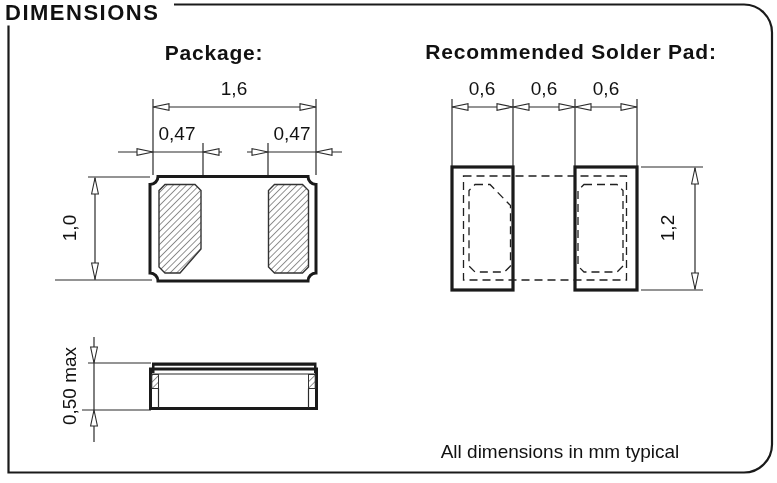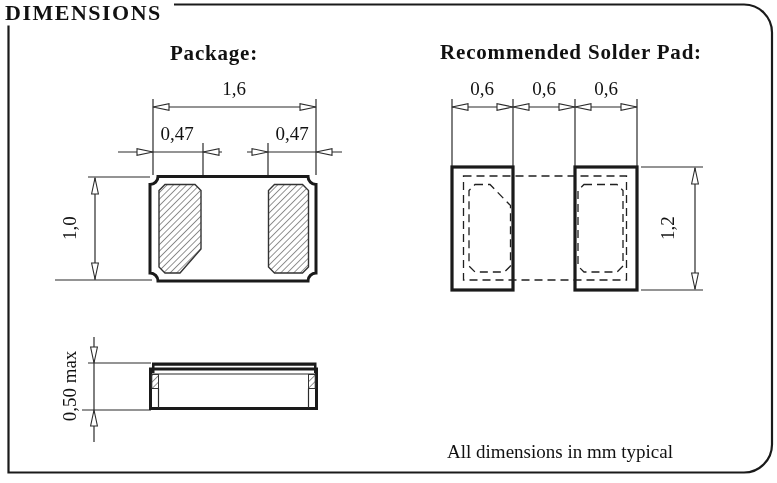--- a/index.html
+++ b/index.html
@@ -1,20 +1,20 @@
 <!DOCTYPE html>
 <html><head>
 <meta charset="utf-8">
 <style>
   html,body{margin:0;padding:0;background:#ffffff;}
   #stage{
     position:relative;
     width:777px;height:483px;
     background:#ffffff;
-    font-family:Liberation Serif, serif;
+    font-family:Liberation Sans, sans-serif;
     overflow:hidden;
   }
   svg{display:block;}
   text{fill:#111111;}
   .h-bold{font-weight:bold;font-size:21px;letter-spacing:0.8px;}
   .dim-label{font-size:19px;}
   .title{font-weight:bold;font-size:22px;letter-spacing:1.5px;}
   .footer{font-size:19px;}
   .thin{stroke:#2b2b2b;stroke-width:1.2;fill:none;}
   .thick{stroke:#1a1a1a;stroke-width:3;fill:#ffffff;}

